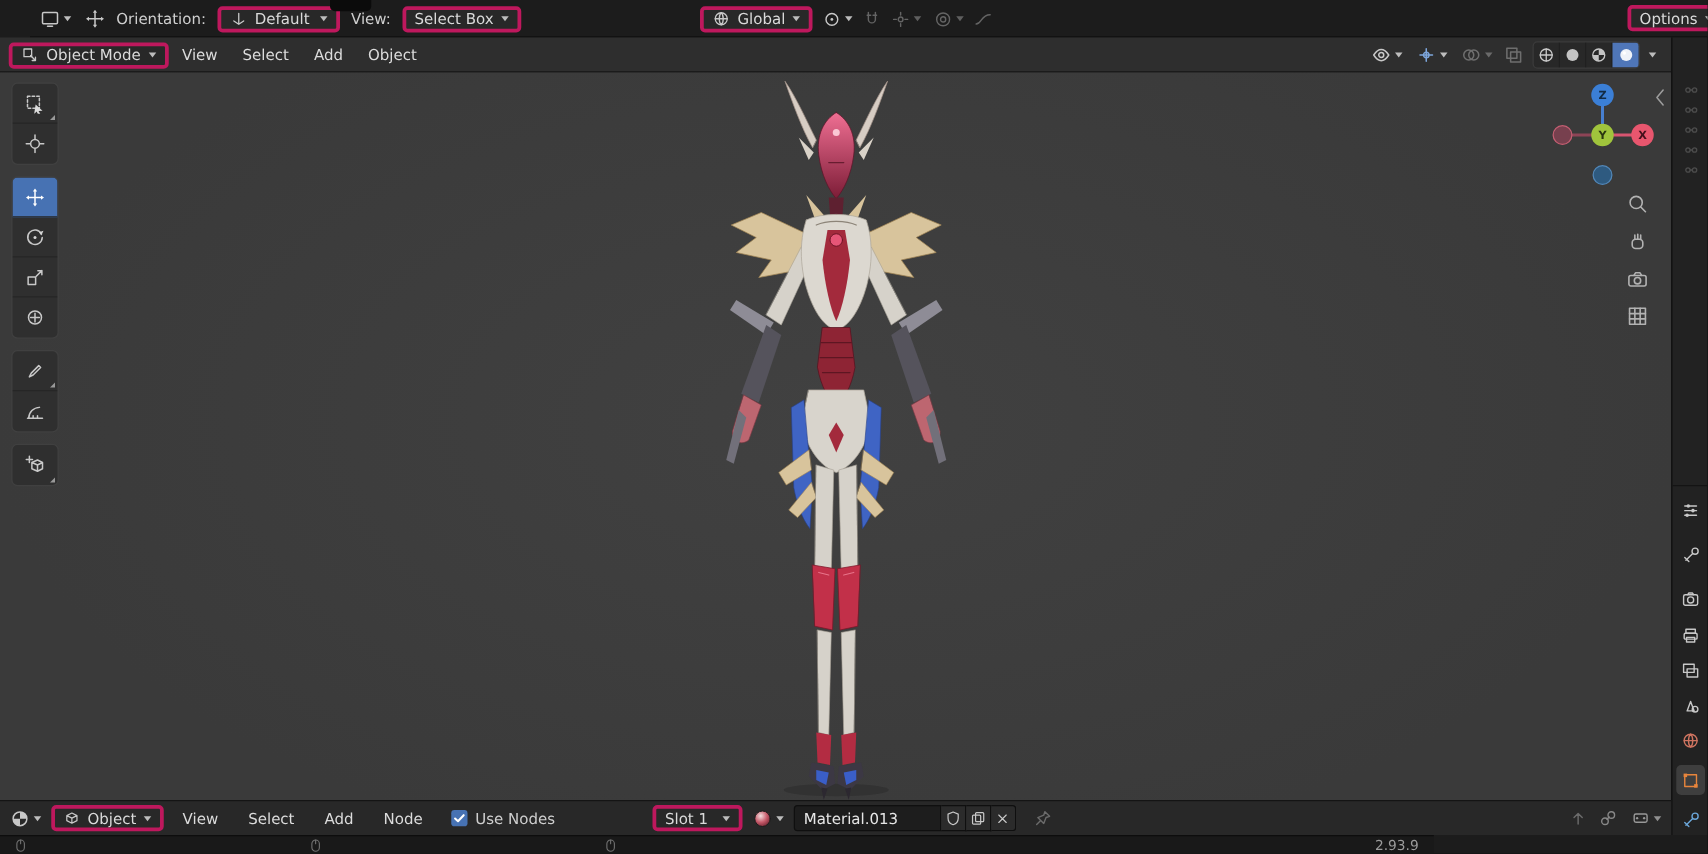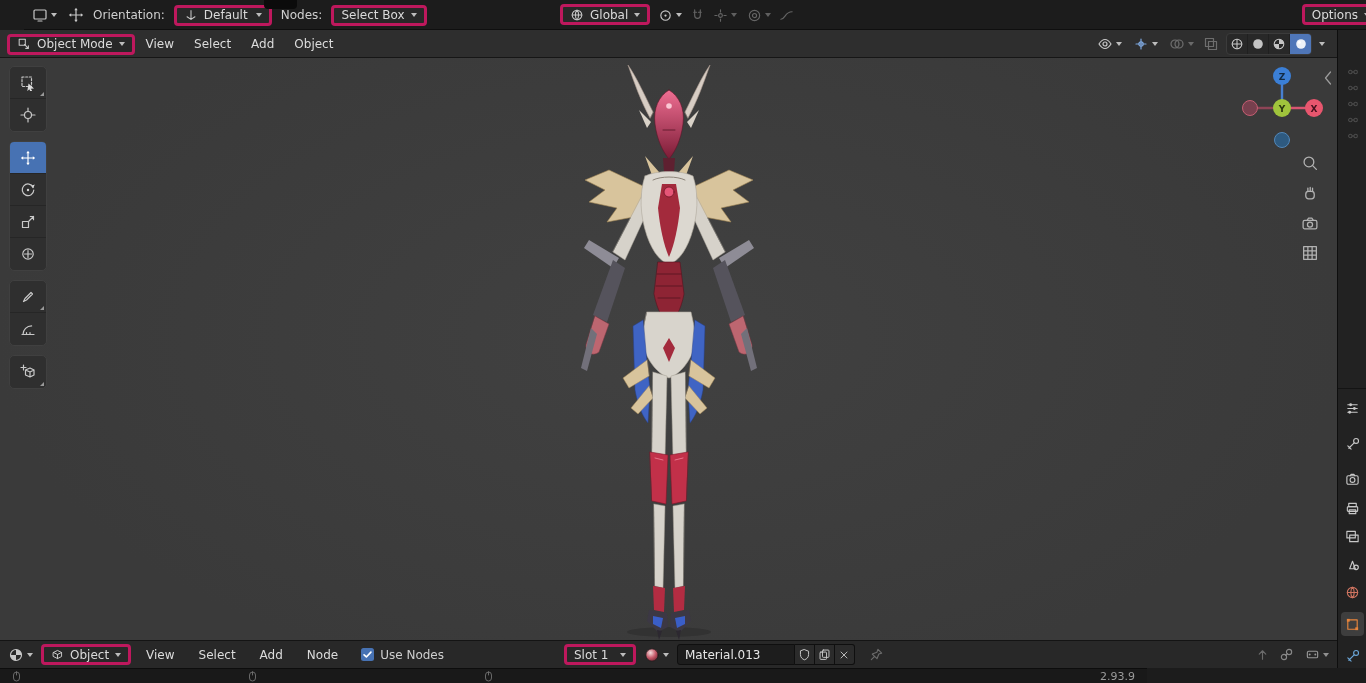--- a/index.html
+++ b/index.html
@@ -10,21 +10,21 @@
   .ic{display:flex;align-items:center;justify-content:center;}
   .dim{opacity:.42;}
   .faint{opacity:.25;}
   .chev{width:0;height:0;border-left:3.5px solid transparent;border-right:3.5px solid transparent;border-top:4.2px solid #bdbdbd;flex:none;}
   .lbl{color:#cfcfcf;white-space:nowrap;}
   .dd{display:flex;align-items:center;gap:6px;height:21px;padding:0 7px;background:#282828;border:3px solid #be185d;border-radius:4px;color:#dadada;white-space:nowrap;cursor:default;}
   .hbtn{display:flex;align-items:center;gap:3px;height:22px;padding:0 2px;}
   
   .topbar{position:absolute;left:0;top:0;width:1366px;height:30px;background:#1c1c1c;border-bottom:1px solid #0f0f0f;margin-left:24px;}
   .tb-left{position:absolute;left:6px;top:4px;display:flex;align-items:center;gap:9px;}
-  .tb-mid{position:absolute;left:536px;top:4px;display:flex;gap:6px;}
+  .tb-mid{position:absolute;left:536px;top:4px;display:flex;align-items:center;gap:6px;}
   .tb-right{position:absolute;right:10px;top:4px;display:flex;align-items:flex-start;}
   .tab-remnant{position:absolute;left:264px;top:0;width:33px;height:9px;background:#0b0b0b;border-radius:0 0 4px 4px;}
   
   .vheader{position:absolute;left:0;top:30px;width:1337px;height:28px;background:#2e2e2e;border-bottom:1px solid #161616;}
   .vh-left{position:absolute;left:7px;top:3px;display:flex;align-items:center;gap:2px;}
   .menu{padding:0 9px;line-height:22px;color:#dcdcdc;}
   .vh-right{position:absolute;right:12px;top:3px;display:flex;align-items:center;gap:7px;}
   .shade-group{display:flex;background:#282828;border:1px solid #3b3b3b;border-radius:4px;overflow:hidden;}
   .shade-btn{width:21px;height:20px;display:flex;align-items:center;justify-content:center;border-right:1px solid #202020;}
   .shade-btn:last-child{border-right:none;}
@@ -86,21 +86,21 @@
       <span class="lbl">Orientation:</span>
       <div class="dd" style="min-width:98px">
         <span class="ic">
           <svg width="14" height="14" viewBox="0 0 16 16">
               <path d="M8 13V3M8 13 3.5 10M8 13l4.5-3"></path>
             </svg>
         </span>
         <span style="flex:1">Default</span>
         <span class="chev"></span>
       </div>
-      <span class="lbl">Nodes:</span>
+      <span class="lbl">View:</span>
       <div class="dd" style="min-width:88px">
         <span style="flex:1">Select Box</span>
         <span class="chev"></span>
       </div>
     </div>
 
     <div class="tb-mid">
       <div class="dd">
         <span class="ic">
           <svg width="14" height="14" viewBox="0 0 16 16">
@@ -548,21 +548,21 @@
     <span class="menu">Select</span>
     <span class="menu">Add</span>
     <span class="menu">Node</span>
     <span class="checkbox" style="margin-left:8px">
       <svg width="11" height="11" viewBox="0 0 16 16" style="stroke:#fff;stroke-width:2.4">
           <path d="M3 8.4 6.4 11.6 13 4.6"></path>
         </svg>
     </span>
     <span class="lbl">Use Nodes</span>
 
-    <div class="dd" style="margin-left:114px;min-width:72px">
+    <div class="dd" style="margin-left:72px;min-width:72px">
       <span style="flex:1">Slot 1</span>
       <span class="chev"></span>
     </div>
     <div class="hbtn">
       <span class="ic">
         <svg width="16" height="16" viewBox="0 0 16 16">
           <defs>
               <radialGradient id="ballG" cx="38%" cy="32%" r="75%">
             <stop offset="0" stop-color="#f3dede"></stop>
                 <stop offset=".55" stop-color="#c65a6a"></stop>

